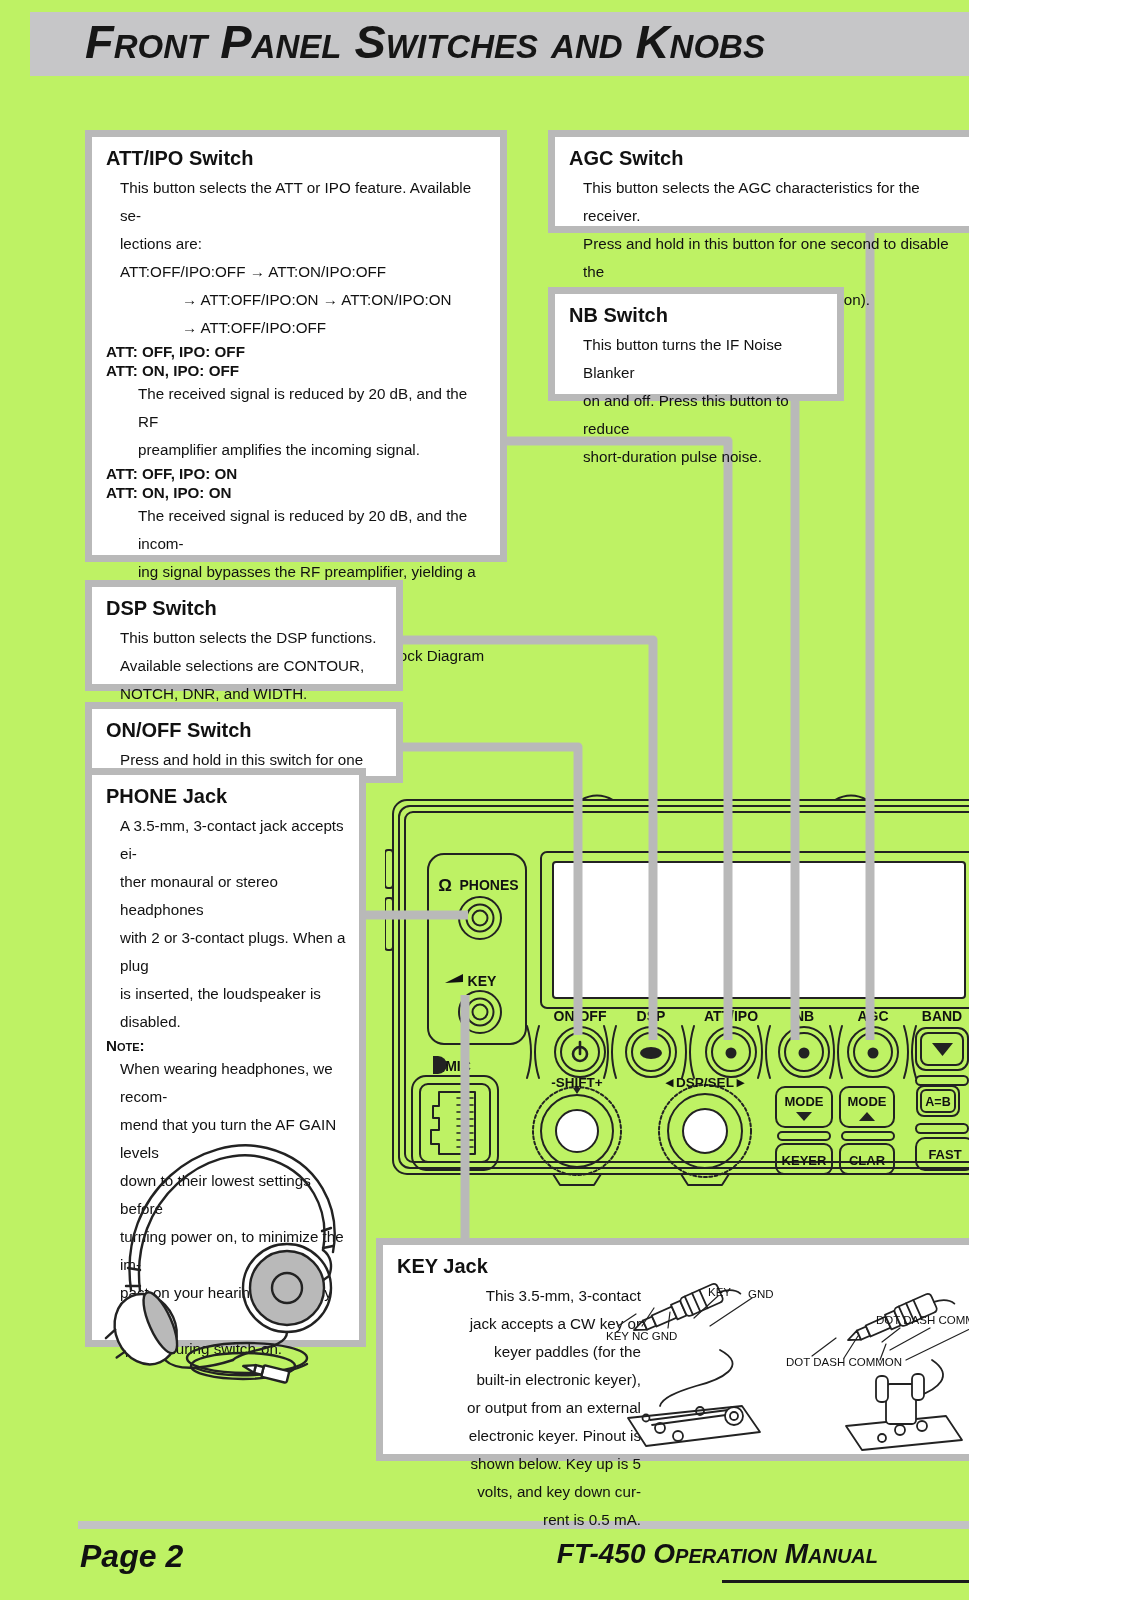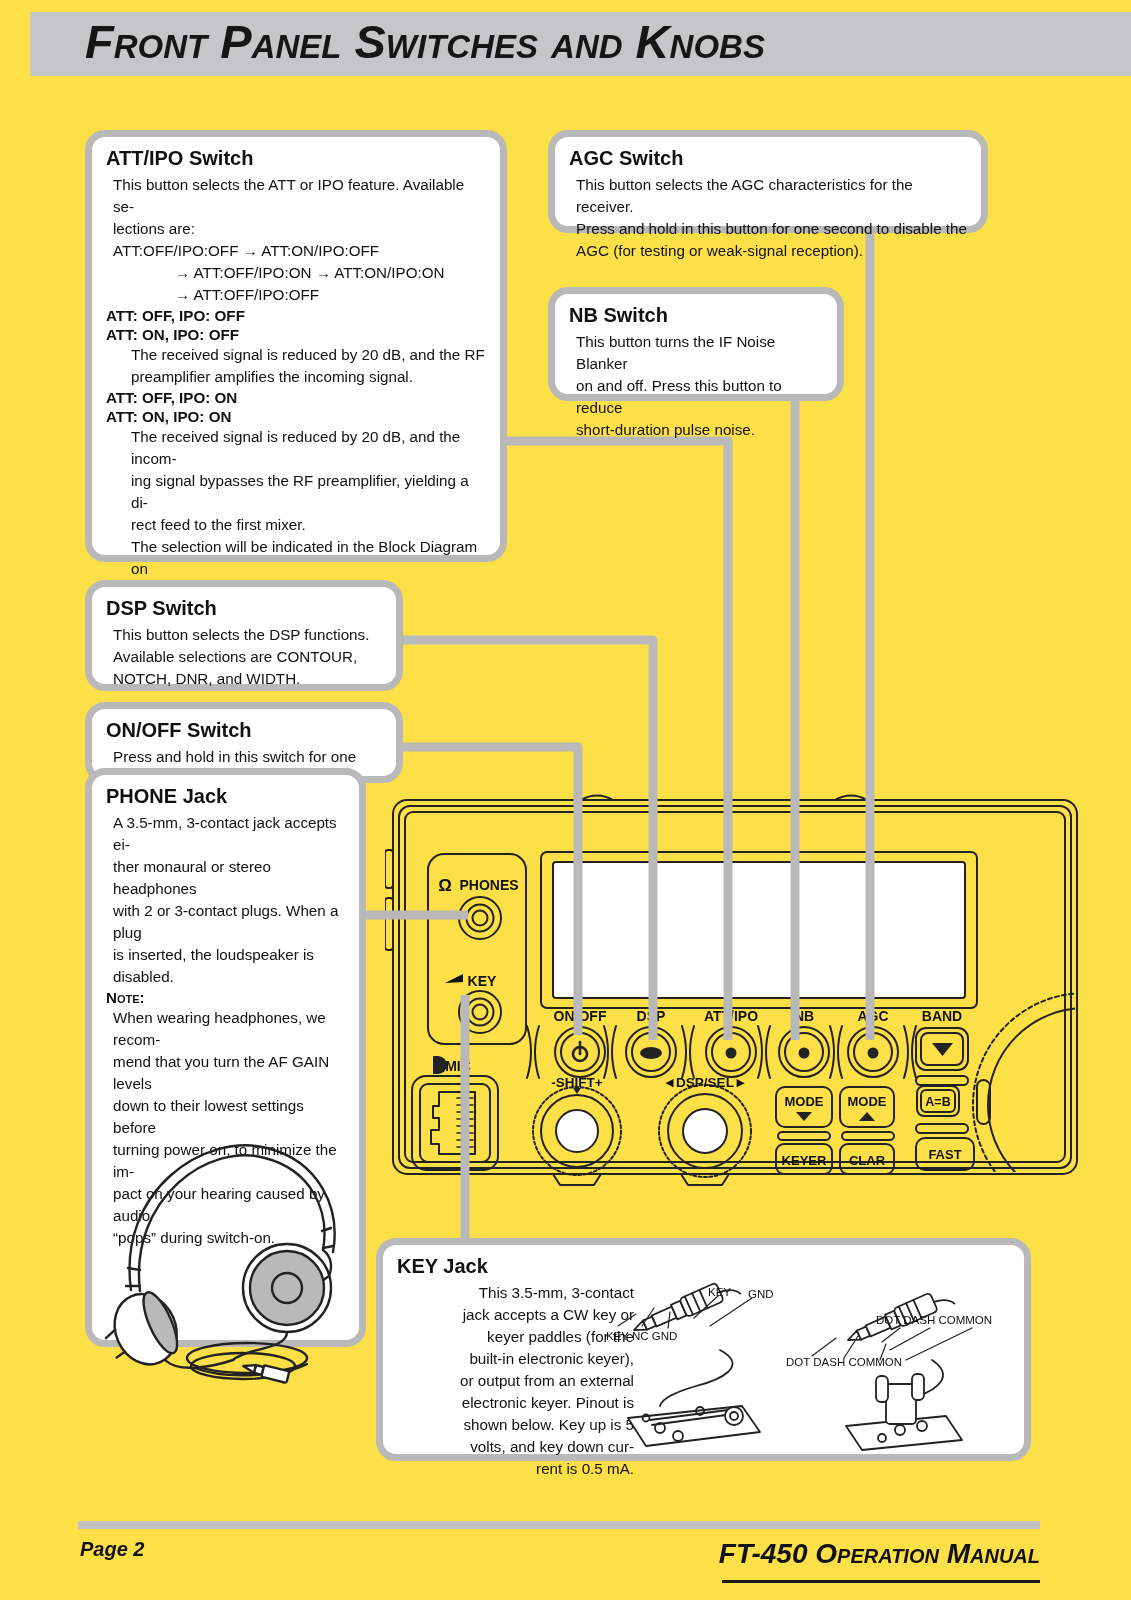--- a/index.html
+++ b/index.html
@@ -1,37 +1,37 @@
 <!DOCTYPE html>
 <html><head>
 <meta charset="utf-8">
 <style>
   html,body{margin:0;padding:0;background:#ffffff;}
-  .page{position:relative;width:1131px;height:1600px;background:#fde047;overflow:hidden;
+  .page{position:relative;width:969px;height:1600px;background:#bef264;overflow:hidden;
         font-family:"Liberation Sans", sans-serif;color:#111;}
   
   .header-bar{position:absolute;left:30px;top:12px;right:0;height:64px;background:#c6c6c8;}
   .page-title{position:absolute;left:85px;top:14px;font-style:italic;font-weight:bold;
       font-variant:small-caps;font-size:47px;letter-spacing:0px;color:#161616;}
   
-  .bx{position:absolute;background:#fff;border:7px solid #b9b9b9;border-radius:20px;
+  .bx{position:absolute;background:#fff;border:7px solid #b9b9b9;border-radius:0;
       padding:9px 12px;box-sizing:border-box;z-index:3;}
   .bx-title{font-size:20px;font-weight:bold;margin:1px 0 4px 2px;}
-  .bx-text{font-size:15.2px;line-height:22px;white-space:pre-line;margin-left:9px;}
+  .bx-text{font-size:15.2px;line-height:28px;white-space:pre-line;margin-left:16px;}
   .bx-bold{font-size:15.2px;line-height:19px;font-weight:bold;margin-left:2px;}
   .indent{padding-left:18px;}
   .seq-ind{padding-left:62px;}
   .note-label{font-weight:bold;font-variant:small-caps;font-size:15.2px;line-height:19px;margin-left:2px;}
   
   .lines-svg{position:absolute;left:0;top:0;z-index:2;}
   .radio-svg{position:absolute;left:385px;top:790px;z-index:1;}
   .art-svg{position:absolute;z-index:4;}
   
   .footer-bar{position:absolute;left:78px;top:1521px;width:962px;height:8px;background:#c2c2c4;}
-  .footer-left{position:absolute;left:80px;top:1538px;font-size:20px;font-weight:bold;font-style:italic;}
+  .footer-left{position:absolute;left:80px;top:1538px;font-size:32px;font-weight:bold;font-style:italic;}
   .footer-right{position:absolute;right:91px;top:1538px;font-size:28px;font-weight:bold;
       font-style:italic;font-variant:small-caps;}
   .footer-rule{position:absolute;left:722px;top:1580px;width:318px;height:3px;background:#1a1a1a;}
   svg text{font-family:"Liberation Sans", sans-serif;}
 </style>
 </head>
 <body>
 
 <div class="page">
 

